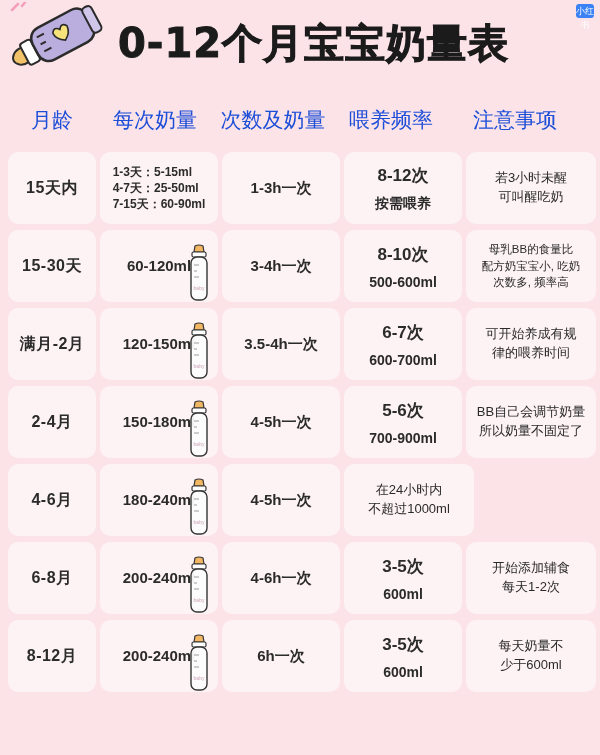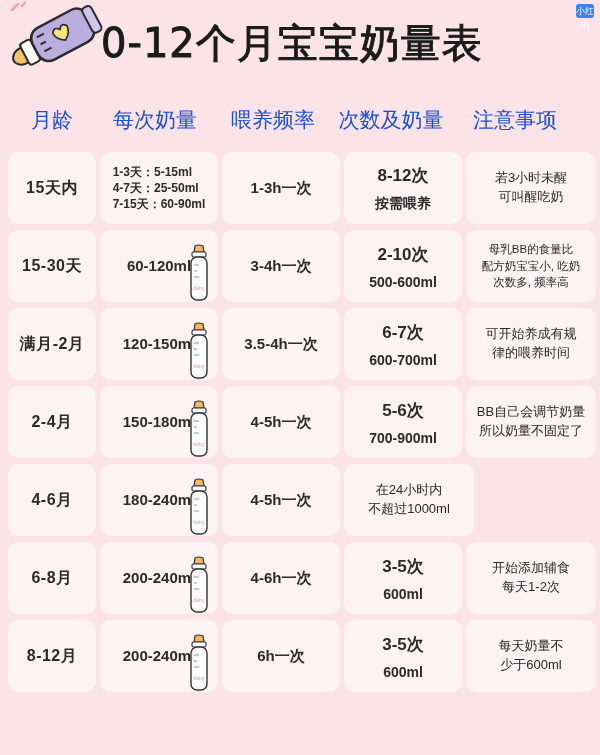--- a/index.html
+++ b/index.html
@@ -16,26 +16,26 @@
   }
 
   
   .header {
     position: relative;
     height: 92px;
     background: #fbe3e8;
   }
   .title {
     position: absolute;
-    left: 101px;
+    left: 118px;
     top: 16px;
     width: 480px;
     font-family: "DejaVu Sans", sans-serif;
     font-size: 40px;
-    font-weight: normal;
+    font-weight: bold;
     color: #1b1b1b;
     letter-spacing: 1px;
     white-space: nowrap;
     -webkit-text-stroke: 1px #1b1b1b;
   }
 
   
   .deco-bottle {
     position: absolute;
     left: 6px;
@@ -185,22 +185,22 @@
 
   <div class="title">0-12个月宝宝奶量表</div>
   <div class="corner-badge">小红书</div>
 </div>
 
 <div class="table">
 
   <div class="row head">
     <div class="cell c0">月龄</div>
     <div class="cell c1">每次奶量</div>
+    <div class="cell c3">次数及奶量</div>
     <div class="cell c2">喂养频率</div>
-    <div class="cell c3">次数及奶量</div>
     <div class="cell c4">注意事项</div>
   </div>
 
   <div id="rows">
       <div class="row body-row">
         <div class="cell c0">
           <span class="age">15天内</span>
         </div>
         <div class="cell c1">
           <span class="amount cell-lines">
@@ -236,21 +236,21 @@
             <line x1="8" y1="21" x2="13" y2="21" stroke="#9a9a9a" stroke-width="1"></line>
             <line x1="8" y1="27" x2="11" y2="27" stroke="#9a9a9a" stroke-width="1"></line>
             <line x1="8" y1="33" x2="13" y2="33" stroke="#9a9a9a" stroke-width="1"></line>
             <text x="13" y="46" font-size="5" text-anchor="middle" fill="#c9a0b4" font-family="Liberation Sans">baby</text>
           </svg>
         </div>
         <div class="cell c2">
           <span class="freq">3-4h一次</span>
         </div>
         <div class="cell c3 times">
-          <span class="big">2-10次</span>
+          <span class="big">8-10次</span>
           <span class="sub">500-600ml</span>
         </div>
         <div class="cell c4">
           <span class="notes tiny">
             <span class="cell-lines">母乳BB的食量比</span>
             <span class="cell-lines">配方奶宝宝小, 吃奶</span>
             <span class="cell-lines">次数多, 频率高</span>
           </span>
         </div>
       </div>

